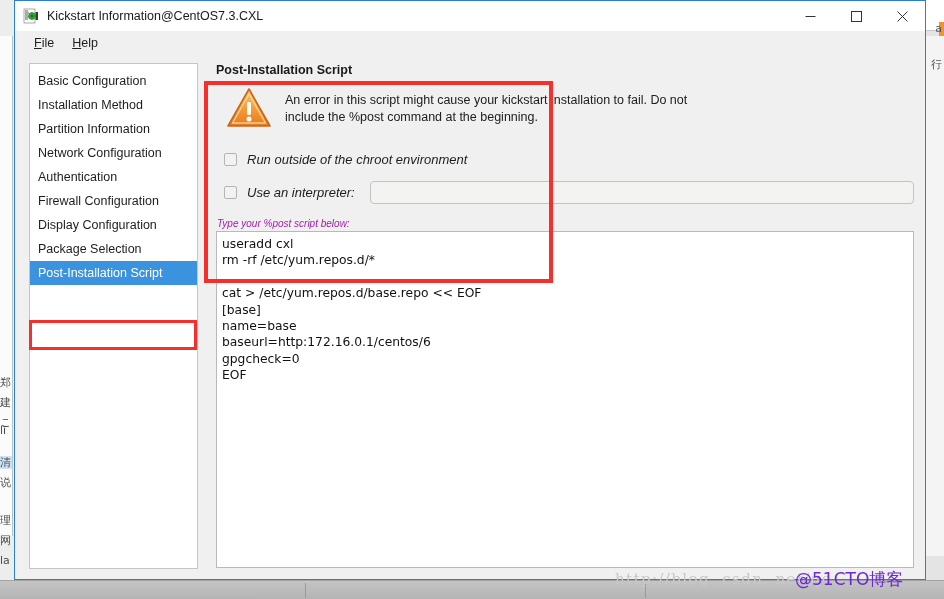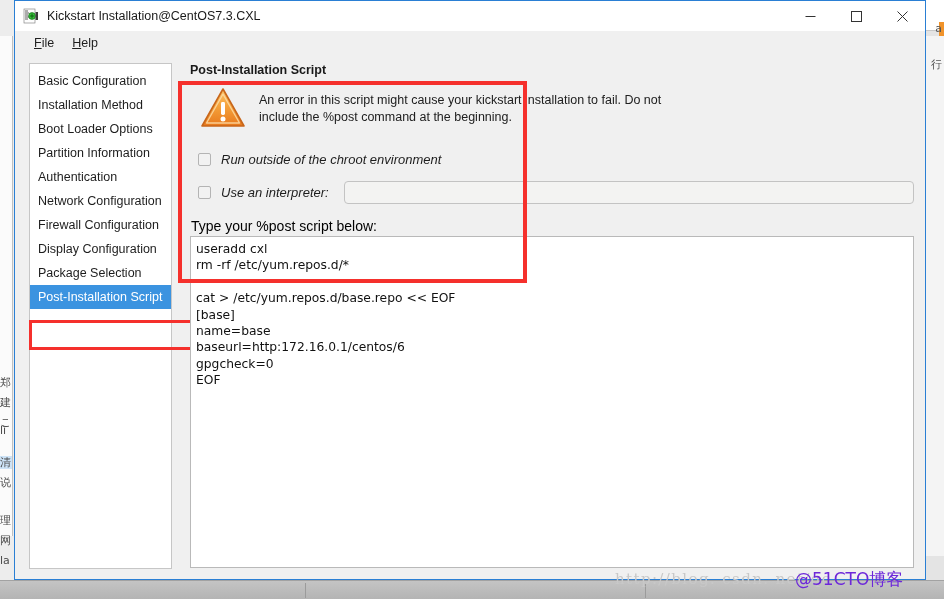--- a/index.html
+++ b/index.html
@@ -172,21 +172,21 @@
     flex: 1;
     display: flex;
     padding: 8px 10px 10px 14px;
     box-sizing: border-box;
     gap: 18px;
     position: relative;
   }
 
   
   #sidebar {
-    width: 143px;
+    width: 169px;
     flex: none;
     background: #ffffff;
     border: 1px solid #c6c6c6;
     box-sizing: border-box;
     padding-top: 5px;
     position: relative;
   }
   .side-item {
     font-size: 12.5px;
     color: #1d1d1d;
@@ -278,24 +278,25 @@
     border-radius: 4px;
     box-sizing: border-box;
     font-family: "Liberation Sans", sans-serif;
     font-size: 12.5px;
     color: #333;
     padding: 0 6px;
     outline: none;
   }
 
   #script-label {
-    font-size: 14px;
-    color: #000000;
+    font-size: 10px;
+    color: #a21caf;
     margin-bottom: 2px;
     margin-left: 1px;
+    font-style: italic;
   }
   #script-area {
     flex: 1;
     background: #ffffff;
     border: 1px solid #b9b9b9;
     box-sizing: border-box;
     margin-right: 1px;
     margin-bottom: 1px;
     padding: 4px 5px;
     font-family: "DejaVu Sans", sans-serif;
@@ -382,21 +383,21 @@
   <div id="title-bar">
     <div id="app-icon">
       <svg width="16" height="16" viewBox="0 0 16 16">
         <rect x="1" y="1" width="11" height="14" fill="#fdfdfd" stroke="#888" stroke-width="0.7"></rect>
         <path d="M2 3h3M2 5h4M2 7h3M2 9h4M2 11h3" stroke="#333" stroke-width="0.8"></path>
         <circle cx="9" cy="8" r="3.4" fill="#35c43a" stroke="#176b1a" stroke-width="0.7"></circle>
         <path d="M9 5.6v4.8M6.8 8h4.4" stroke="#0c4f10" stroke-width="0.8"></path>
         <rect x="12.5" y="4" width="2.5" height="8" fill="#3a3a3a"></rect>
       </svg>
     </div>
-    <div id="title-text">Kickstart Installation@CentOS7.3.CXL</div>
+    <div id="title-text">Kickstart Information@CentOS7.3.CXL</div>
 
     <div id="win-controls">
       <div class="win-btn">
         <svg width="11" height="11" viewBox="0 0 11 11">
           <path d="M0.5 5.5h10" stroke="#333" stroke-width="1"></path>
         </svg>
       </div>
       <div class="win-btn">
         <svg width="11" height="11" viewBox="0 0 11 11">
           <rect x="0.5" y="0.5" width="10" height="10" fill="none" stroke="#333" stroke-width="1"></rect>
@@ -413,24 +414,23 @@
   <div id="menu-bar">
     <div class="menu-item"><span class="mnem">F</span>ile</div>
     <div class="menu-item"><span class="mnem">H</span>elp</div>
   </div>
 
   <div id="win-body">
 
     <div id="sidebar">
       <div class="side-item">Basic Configuration</div>
       <div class="side-item">Installation Method</div>
-      <div class="side-item">Boot Loader Options</div>
       <div class="side-item">Partition Information</div>
+      <div class="side-item">Network Configuration</div>
       <div class="side-item">Authentication</div>
-      <div class="side-item">Network Configuration</div>
       <div class="side-item">Firewall Configuration</div>
       <div class="side-item">Display Configuration</div>
       <div class="side-item">Package Selection</div>
       <div class="side-item selected">Post-Installation Script</div>
       <div id="side-redbox"></div>
     </div>
 
     <div id="pane">
 
       <div id="pane-title">Post-Installation Script</div>

